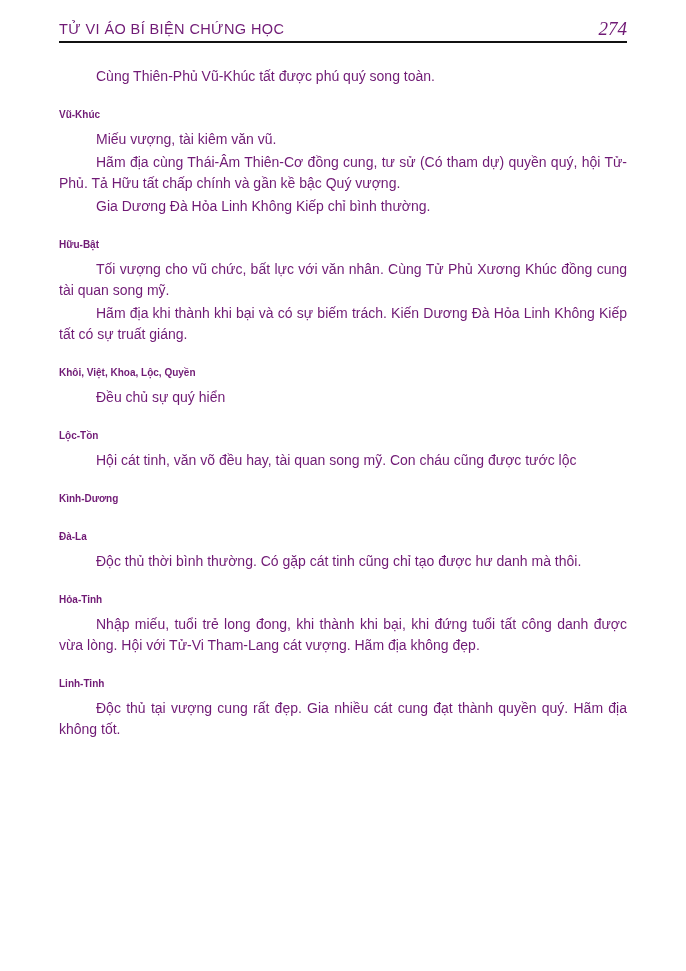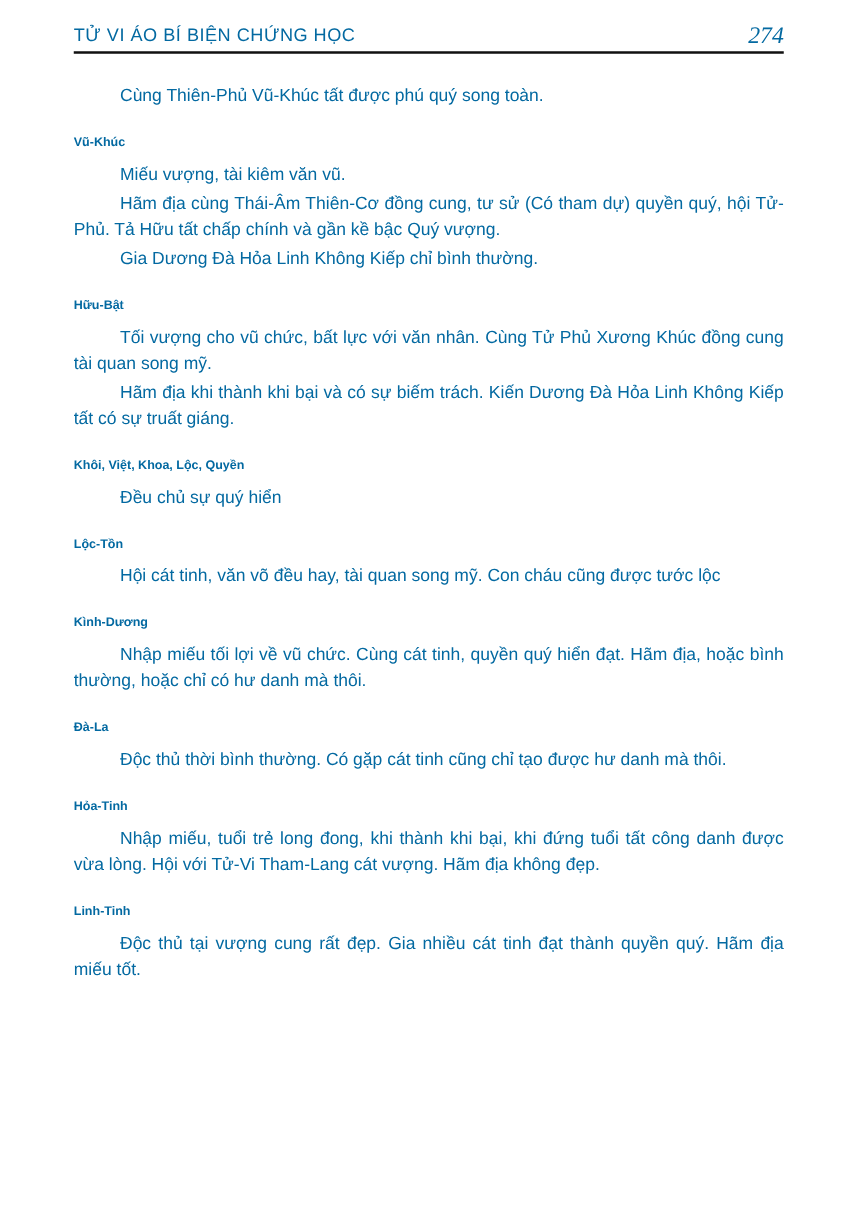--- a/index.html
+++ b/index.html
@@ -2,21 +2,21 @@
 <html lang="vi"><head>
 <meta charset="utf-8">
 <style>
   * { box-sizing: border-box; }
   html, body { margin: 0; padding: 0; background: #ffffff; }
   .page {
     position: relative;
     width: 686px;
     height: 827px;
     background: #ffffff;
-    color: #0369a1;
+    color: #701a75;
     font-family: "Liberation Sans", sans-serif;
     overflow: hidden;
   }
   
   .header {
     position: absolute;
     top: 0;
     left: 59px;
     right: 59px;
     padding-top: 20px;
@@ -104,36 +104,35 @@
       <p class="para">Đều chủ sự quý hiển</p>
     </section>
 
     <section>
       <h2 class="heading">Lộc-Tồn</h2>
       <p class="para">Hội cát tinh, văn võ đều hay, tài quan song mỹ. Con cháu cũng được tước lộc</p>
     </section>
 
     <section>
       <h2 class="heading">Kình-Dương</h2>
-      <p class="para">Nhập miếu tối lợi về vũ chức. Cùng cát tinh, quyền quý hiển đạt. Hãm địa, hoặc bình thường, hoặc chỉ có hư danh mà thôi.</p>
     </section>
 
     <section>
       <h2 class="heading">Đà-La</h2>
       <p class="para">Độc thủ thời bình thường. Có gặp cát tinh cũng chỉ tạo được hư danh mà thôi.</p>
     </section>
 
     <section>
       <h2 class="heading">Hỏa-Tinh</h2>
       <p class="para">Nhập miếu, tuổi trẻ long đong, khi thành khi bại, khi đứng tuổi tất công danh được vừa lòng. Hội với Tử-Vi Tham-Lang cát vượng. Hãm địa không đẹp.</p>
     </section>
 
     <section>
       <h2 class="heading">Linh-Tinh</h2>
-      <p class="para">Độc thủ tại vượng cung rất đẹp. Gia nhiều cát tinh đạt thành quyền quý. Hãm địa miếu tốt.</p>
+      <p class="para">Độc thủ tại vượng cung rất đẹp. Gia nhiều cát cung đạt thành quyền quý. Hãm địa không tốt.</p>
     </section>
 
   </div>
 
   <div class="footer">
     <span>HÀ LẠC DÃ PHU VIỆT VIÊM TỬ</span>
   </div>
 
 </div>
 

